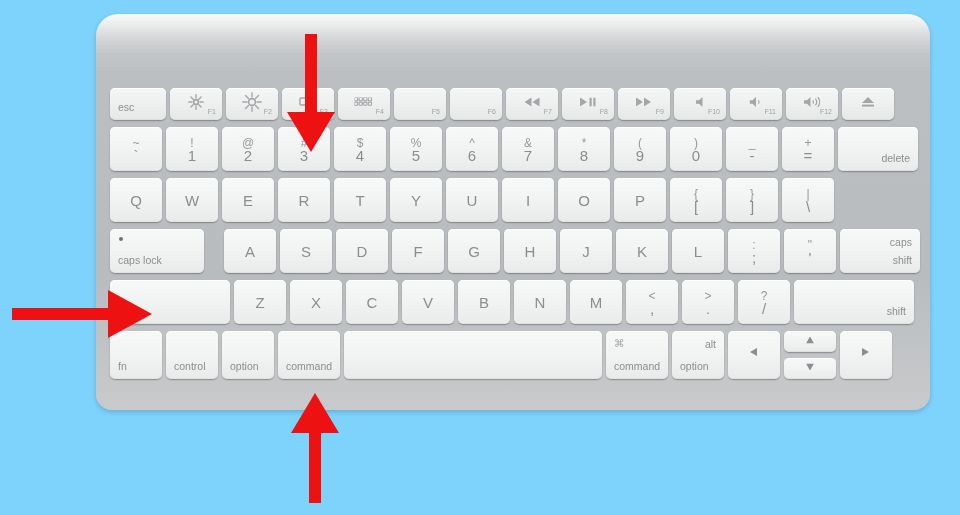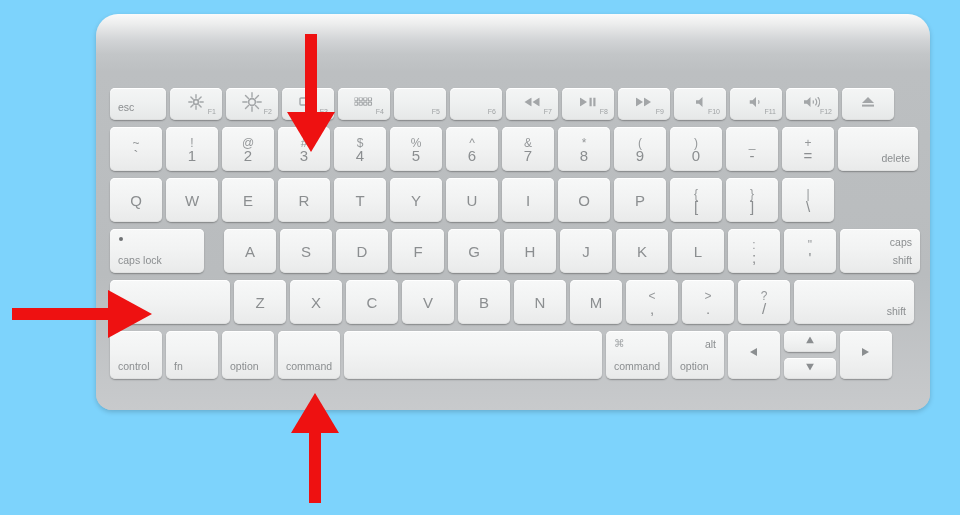--- a/index.html
+++ b/index.html
@@ -489,24 +489,24 @@
           <span class="lbl lbl-top">?</span>
           <span class="lbl lbl-bot">/</span>
         </div>
         <div class="key" style="width: 120px;">
           <span class="lbl lbl-br">shift</span>
         </div>
       </div>
 
     <div class="krow" id="row-mod" style="top:317px; height:48px; padding-left:14px;">
         <div class="key" style="width: 52px; margin-right: 4px;">
+          <span class="lbl lbl-bl">fn</span>
+        </div>
+        <div class="key" style="width: 52px; margin-right: 4px;">
           <span class="lbl lbl-bl">control</span>
-        </div>
-        <div class="key" style="width: 52px; margin-right: 4px;">
-          <span class="lbl lbl-bl">fn</span>
         </div>
         <div class="key" style="width: 52px; margin-right: 4px;">
           <span class="lbl lbl-bl">option</span>
         </div>
         <div class="key" style="width: 62px; margin-right: 4px;">
           <span class="lbl lbl-bl">command</span>
         </div>
         <div class="key" style="width: 258px; margin-right: 4px;"></div>
         <div class="key" style="width: 62px; margin-right: 4px;">
           <span class="lbl lbl-tl">⌘</span>

